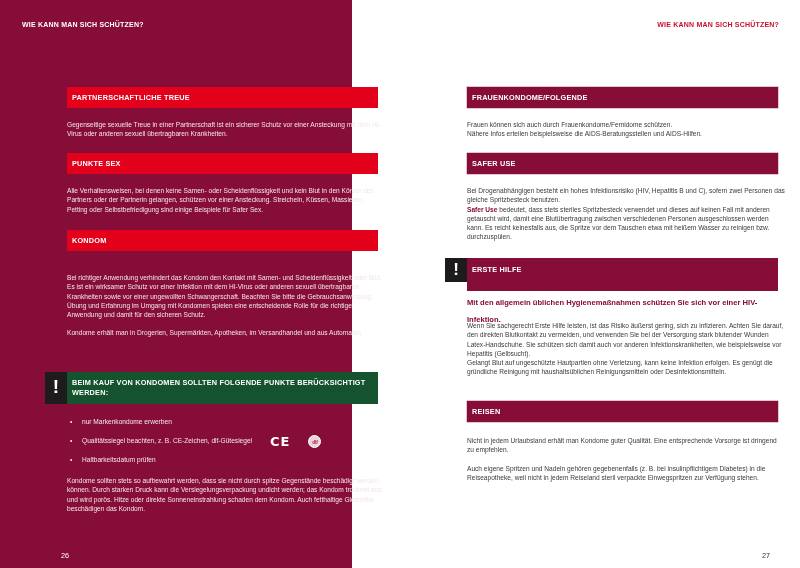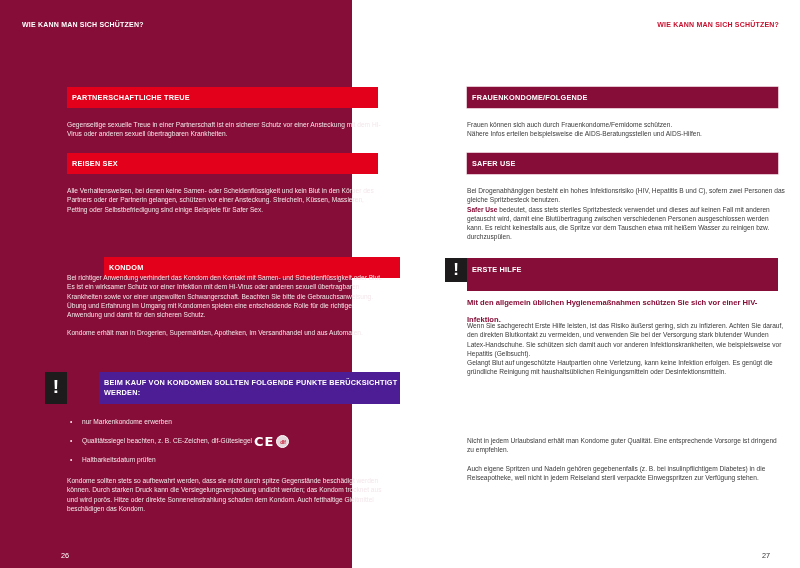--- a/index.html
+++ b/index.html
@@ -27,54 +27,54 @@
   .text { position:absolute; font-size:6.6px; line-height:9.3px; }
   .page-left .text { left:67px; width:318px; }
   .page-right .text { left:67px; width:318px; }
   .text p { margin:0; }
   .strong-maroon { color:#860d37; font-weight:bold; }
   .lead { position:absolute; left:67px; width:318px; color:#860d37; font-weight:bold; font-size:7.6px; line-height:17px; }
 
   .bullets { position:absolute; left:70px; width:310px; font-size:6.6px; margin:0; padding:0; list-style:none; }
   .bullets li { position:relative; padding-left:12px; height:19px; line-height:11px; }
   .bullets li::before { content:"•"; position:absolute; left:0; top:0; }
-  .seal { display:inline-block; vertical-align:middle; margin-left:2px; }
+  .seal { display:inline-block; vertical-align:middle; margin-left:18px; }
   .ce { font-weight:bold; font-size:13px; color:#ffffff; letter-spacing:1px; font-family:"DejaVu Sans", sans-serif; }
   .dlf { width:13px; height:13px; border-radius:50%; background:#e6d7dc; border:1px solid #ffffff;
          color:#c8102e; font-size:4.5px; font-weight:bold; text-align:center; line-height:13px; box-sizing:border-box; }
 
   .page-num { position:absolute; top:551px; font-size:7.3px;padding-left:40px; }
   .page-left .page-num { left:21px; color:#ffffff; }
   .page-right .page-num { right:30px; color:#333333; }
 </style>
 </head>
 <body>
 
 <div class="page page-left">
   <div class="running-head">WIE KANN MAN SICH SCHÜTZEN?</div>
 
   <div class="bar" style="top:87px;">PARTNERSCHAFTLICHE TREUE</div>
   <div class="text" style="top:120px;">
     <p>Gegenseitige sexuelle Treue in einer Partnerschaft ist ein sicherer Schutz vor einer Ansteckung mit dem HI-Virus oder anderen sexuell übertragbaren Krankheiten.</p>
   </div>
 
-  <div class="bar" style="top:153px;">REISEN SEX</div>
+  <div class="bar" style="top:153px;">PUNKTE SEX</div>
   <div class="text" style="top:186px;">
     <p>Alle Verhaltensweisen, bei denen keine Samen- oder Scheidenflüssigkeit und kein Blut in den Körper des Partners oder der Partnerin gelangen, schützen vor einer Ansteckung. Streicheln, Küssen, Massieren, Petting oder Selbstbefriedigung sind einige Beispiele für Safer Sex.</p>
   </div>
 
-  <div class="bar" style="top:257px;margin-left:37px;">KONDOM</div>
+  <div class="bar" style="top:230px;">KONDOM</div>
   <div class="text" style="top:273px;">
     <p>Bei richtiger Anwendung verhindert das Kondom den Kontakt mit Samen- und Scheidenflüssigkeit oder Blut. Es ist ein wirksamer Schutz vor einer Infektion mit dem HI-Virus oder anderen sexuell übertragbaren Krankheiten sowie vor einer ungewollten Schwangerschaft. Beachten Sie bitte die Gebrauchsanweisung. Übung und Erfahrung im Umgang mit Kondomen spielen eine entscheidende Rolle für die richtige Anwendung und damit für den sicheren Schutz.</p>
     <p style="margin-top:9px;">Kondome erhält man in Drogerien, Supermärkten, Apotheken, im Versandhandel und aus Automaten.</p>
   </div>
 
   <div class="warn-wrap" style="left:45px; top:372px;">
     <div class="excl" style="height:32px;">!</div>
-    <div class="warn-bar" style="width:311px; height:32px; background:#4c1d95;margin-left:32px;">BEIM KAUF VON KONDOMEN SOLLTEN FOLGENDE PUNKTE BERÜCKSICHTIGT WERDEN:</div>
+    <div class="warn-bar" style="width:311px; height:32px; background:#14532d;">BEIM KAUF VON KONDOMEN SOLLTEN FOLGENDE PUNKTE BERÜCKSICHTIGT WERDEN:</div>
   </div>
 
   <ul class="bullets" style="top:416px;">
     <li><span>nur Markenkondome erwerben</span></li>
     <li><span>Qualitätssiegel beachten, z. B. CE-Zeichen, dlf-Gütesiegel</span><span class="seal ce">CE</span><span class="seal dlf">dlf</span></li>
     <li><span>Haltbarkeitsdatum prüfen</span></li>
   </ul>
 
   <div class="text" style="top:476px;">
     <p>Kondome sollten stets so aufbewahrt werden, dass sie nicht durch spitze Gegenstände beschädigt werden können. Durch starken Druck kann die Versiegelungsverpackung undicht werden; das Kondom trocknet aus und wird porös. Hitze oder direkte Sonneneinstrahlung schaden dem Kondom. Auch fetthaltige Gleitmittel beschädigen das Kondom.</p>
@@ -103,19 +103,20 @@
     <div class="warn-bar" style="width:311px; height:33px; background:#860d37; padding-top:0; line-height:24px;">ERSTE HILFE</div>
   </div>
 
   <div class="lead" style="top:294px;">Mit den allgemein üblichen Hygienemaßnahmen schützen Sie sich vor einer HIV-Infektion.</div>
 
   <div class="text" style="top:321px;">
     <p>Wenn Sie sachgerecht Erste Hilfe leisten, ist das Risiko äußerst gering, sich zu infizieren. Achten Sie darauf, den direkten Blutkontakt zu vermeiden, und verwenden Sie bei der Versorgung stark blutender Wunden Latex-Handschuhe. Sie schützen sich damit auch vor anderen Infektionskrankheiten, wie beispielsweise vor Hepatitis (Gelbsucht).</p>
     <p>Gelangt Blut auf ungeschützte Hautpartien ohne Verletzung, kann keine Infektion erfolgen. Es genügt die gründliche Reinigung mit haushaltsüblichen Reinigungsmitteln oder Desinfektionsmitteln.</p>
   </div>
 
+  <div class="bar" style="top:401px;">REISEN</div>
   <div class="text" style="top:436px;">
     <p>Nicht in jedem Urlaubsland erhält man Kondome guter Qualität. Eine entsprechende Vorsorge ist dringend zu empfehlen.</p>
     <p style="margin-top:9px;">Auch eigene Spritzen und Nadeln gehören gegebenenfalls (z. B. bei insulinpflichtigem Diabetes) in die Reiseapotheke, weil nicht in jedem Reiseland steril verpackte Einwegspritzen zur Verfügung stehen.</p>
   </div>
 
   <div class="page-num">27</div>
 </div>
 
 </body></html>

